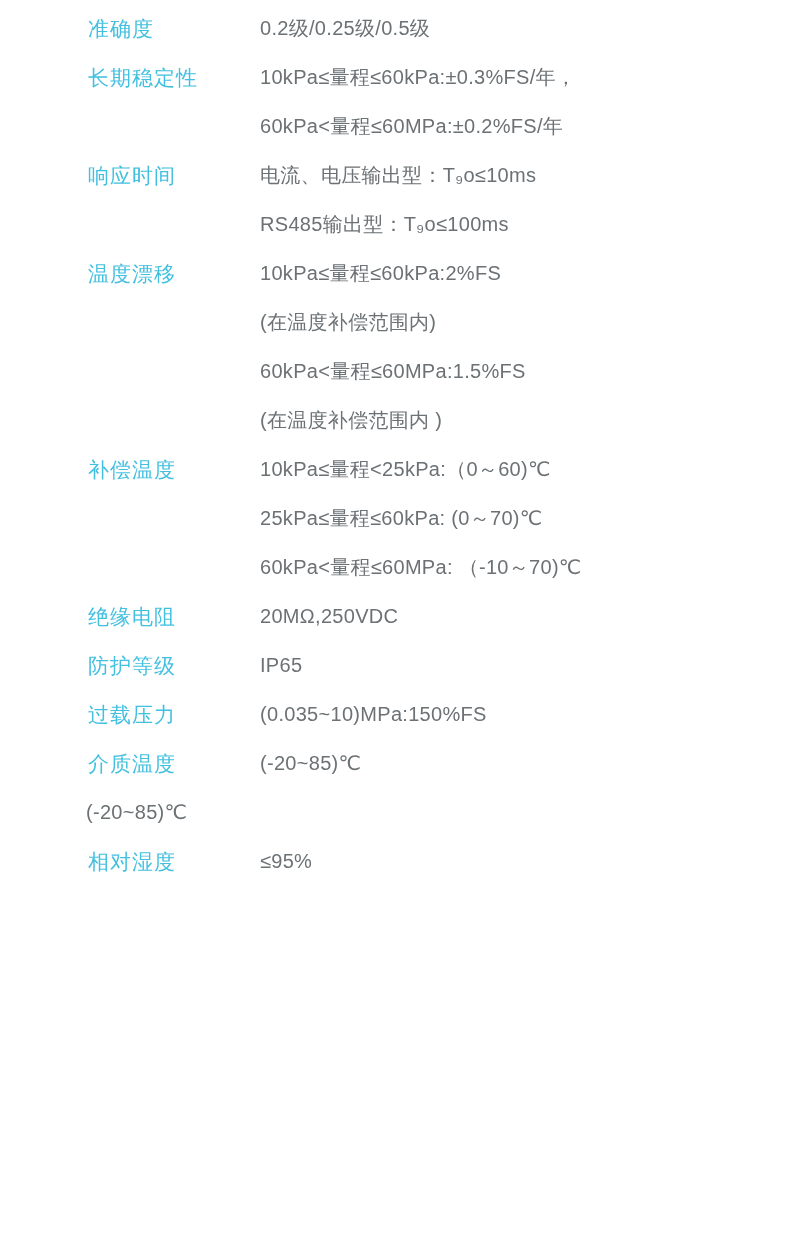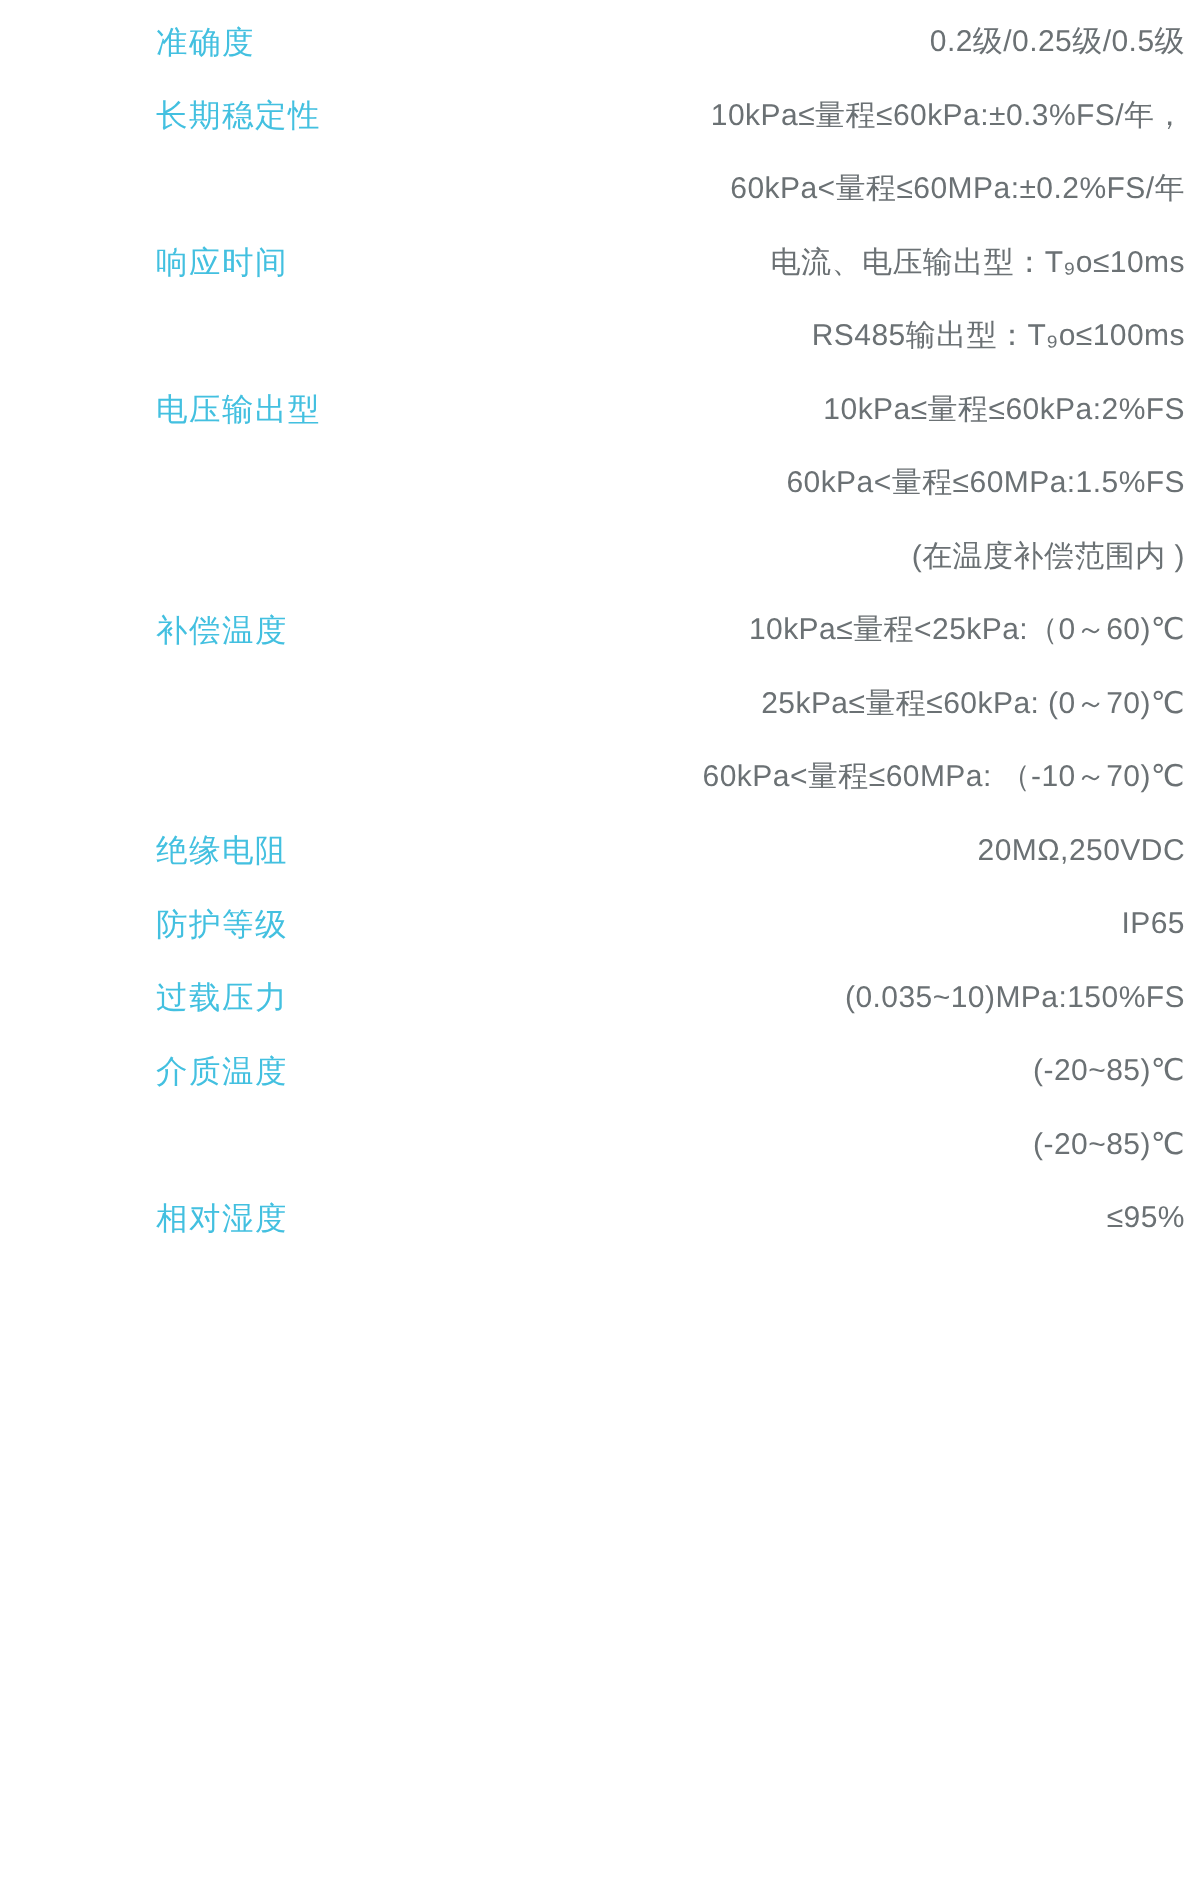--- a/index.html
+++ b/index.html
@@ -12,21 +12,20 @@
     height: 1259px;
     font-family: "Liberation Sans", "DejaVu Sans", sans-serif;
     color: #555b5e;
     overflow: hidden;
   }
   .spec-sheet {
     position: relative;
     width: 790px;
     padding-top: 4px;
     box-sizing: border-box;
-    padding-left: 16px;
   }
   .spec-row {
     display: flex;
     align-items: flex-start;
     width: 100%;
   }
   .spec-label {
     width: 174px;
     min-width: 174px;
     padding-left: 88px;
@@ -41,21 +40,20 @@
     flex: 1;
     padding-left: 86px;
     box-sizing: border-box;
   }
   .spec-value {
     color: #6b7174;
     font-size: 20px;
     line-height: 49px;
     letter-spacing: 0.3px;
     white-space: nowrap;
-    text-align: right;
   }
 </style>
 </head>
 <body>
 
 <div class="spec-sheet">
 
   <div class="spec-row">
     <div class="spec-label">准确度</div>
     <div class="spec-values">
@@ -75,23 +73,24 @@
 
   <div class="spec-row">
     <div class="spec-label">响应时间</div>
     <div class="spec-values">
       <div class="spec-value">电流、电压输出型：T₉o≤10ms</div>
       <div class="spec-value">RS485输出型：T₉o≤100ms</div>
     </div>
   </div>
 
   <div class="spec-row">
-    <div class="spec-label">电压输出型</div>
+    <div class="spec-label">温度漂移</div>
     <div class="spec-values">
       <div class="spec-value">10kPa≤量程≤60kPa:2%FS</div>
+      <div class="spec-value">(在温度补偿范围内)</div>
       <div class="spec-value">60kPa&lt;量程≤60MPa:1.5%FS</div>
       <div class="spec-value">(在温度补偿范围内 )</div>
     </div>
   </div>
 
   <div class="spec-row">
     <div class="spec-label">补偿温度</div>
     <div class="spec-values">
       <div class="spec-value">10kPa≤量程&lt;25kPa:（0～60)℃</div>
       <div class="spec-value">25kPa≤量程≤60kPa: (0～70)℃</div>

